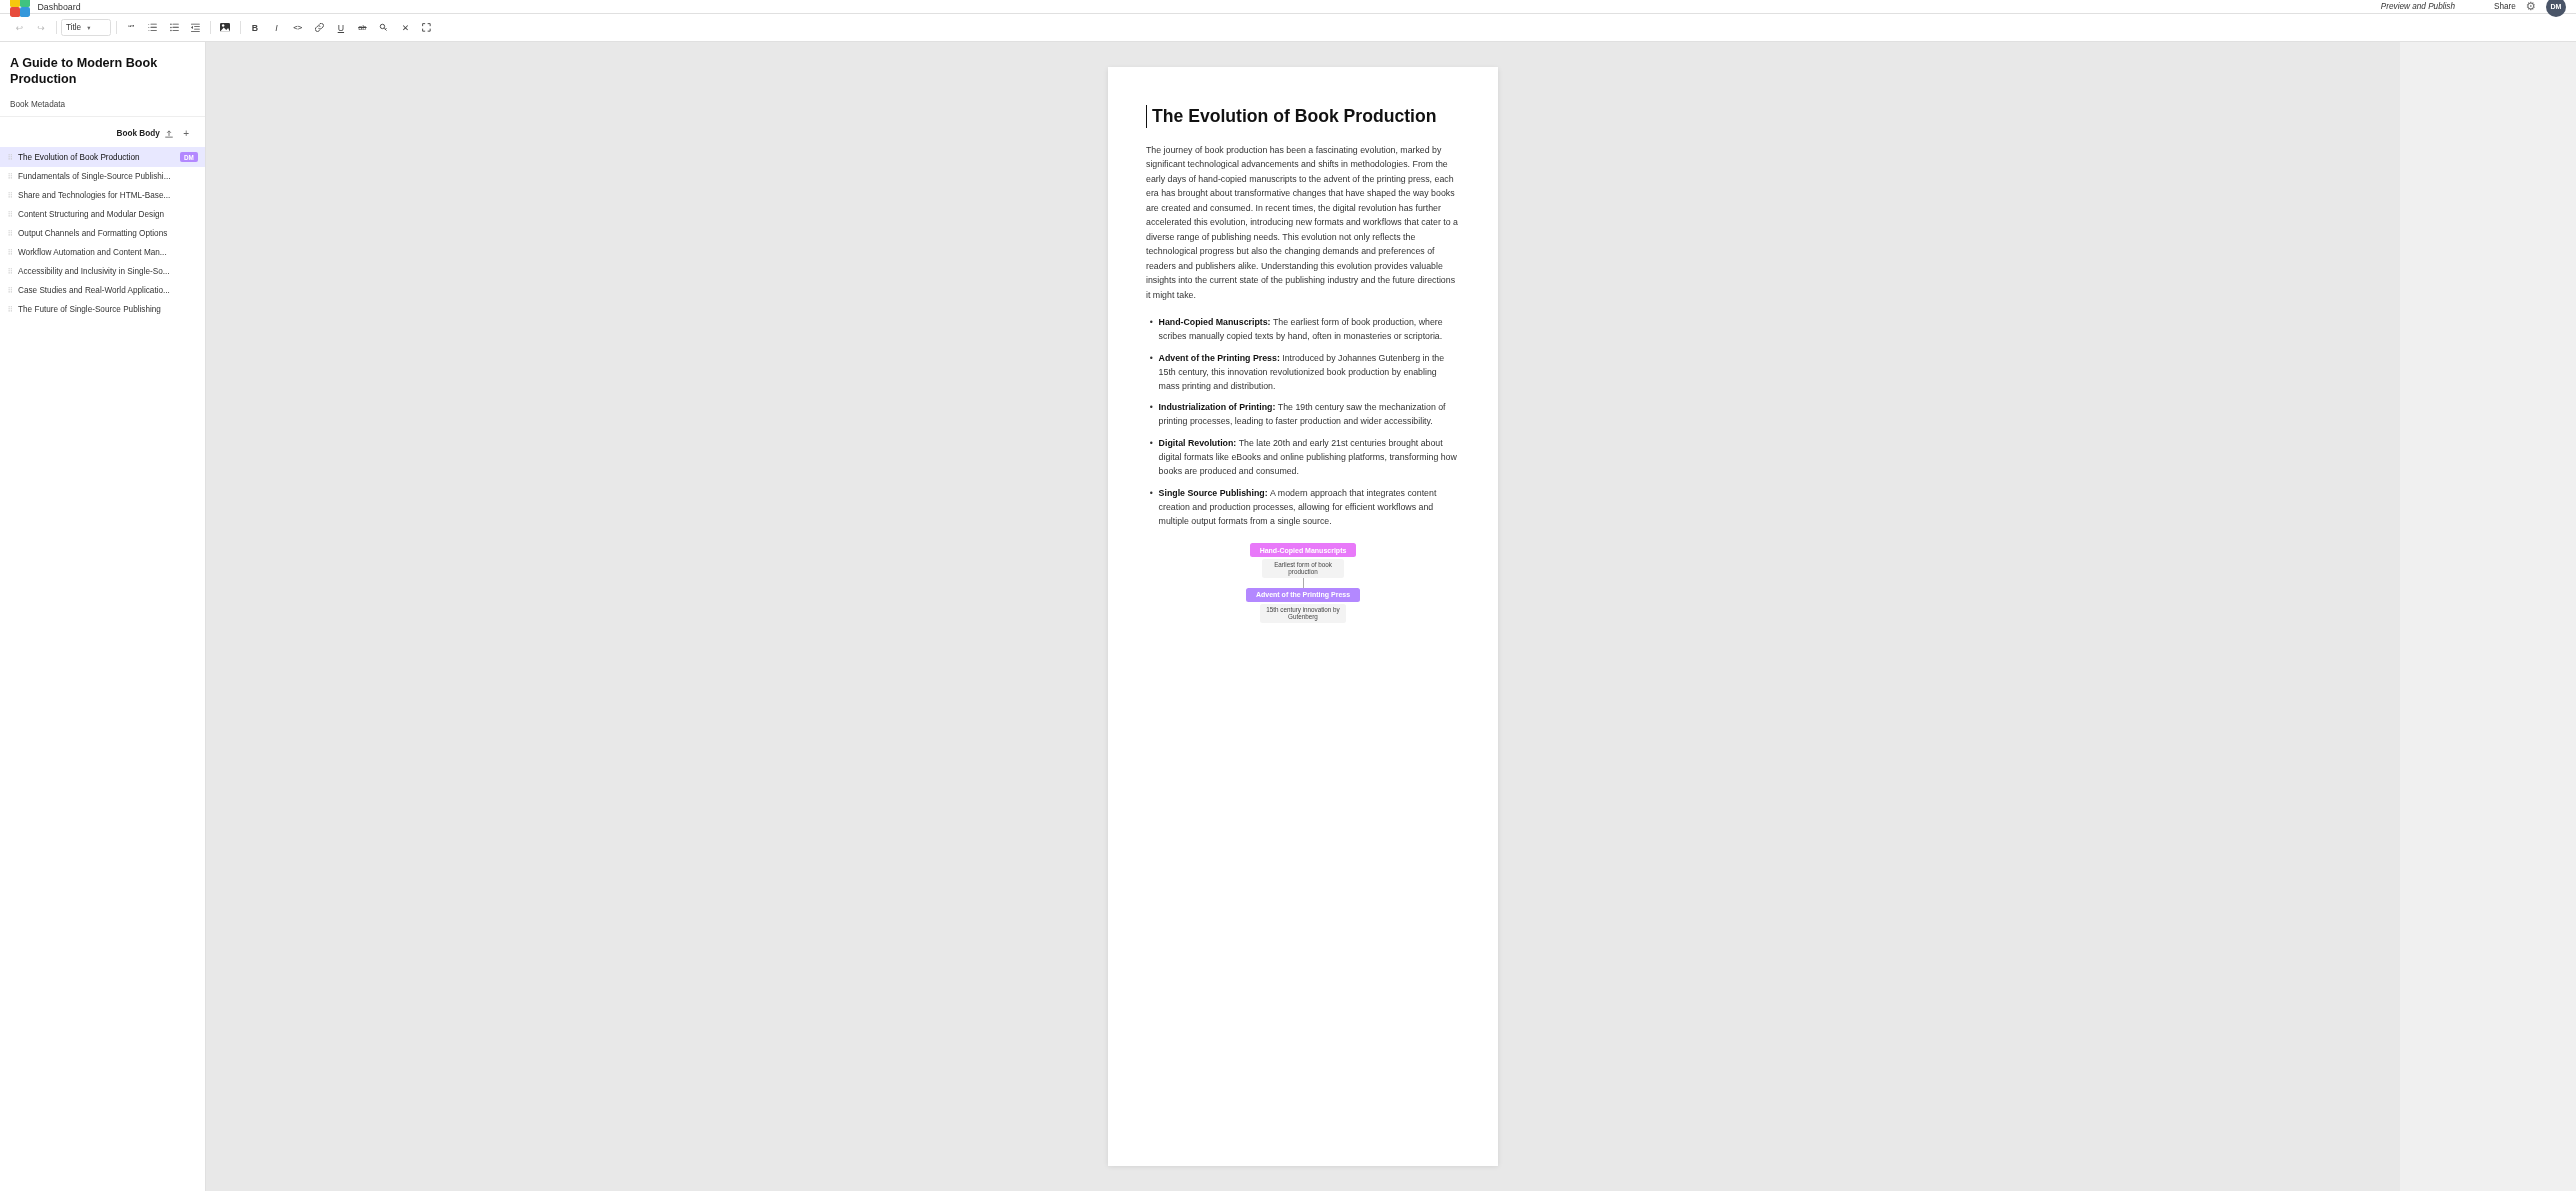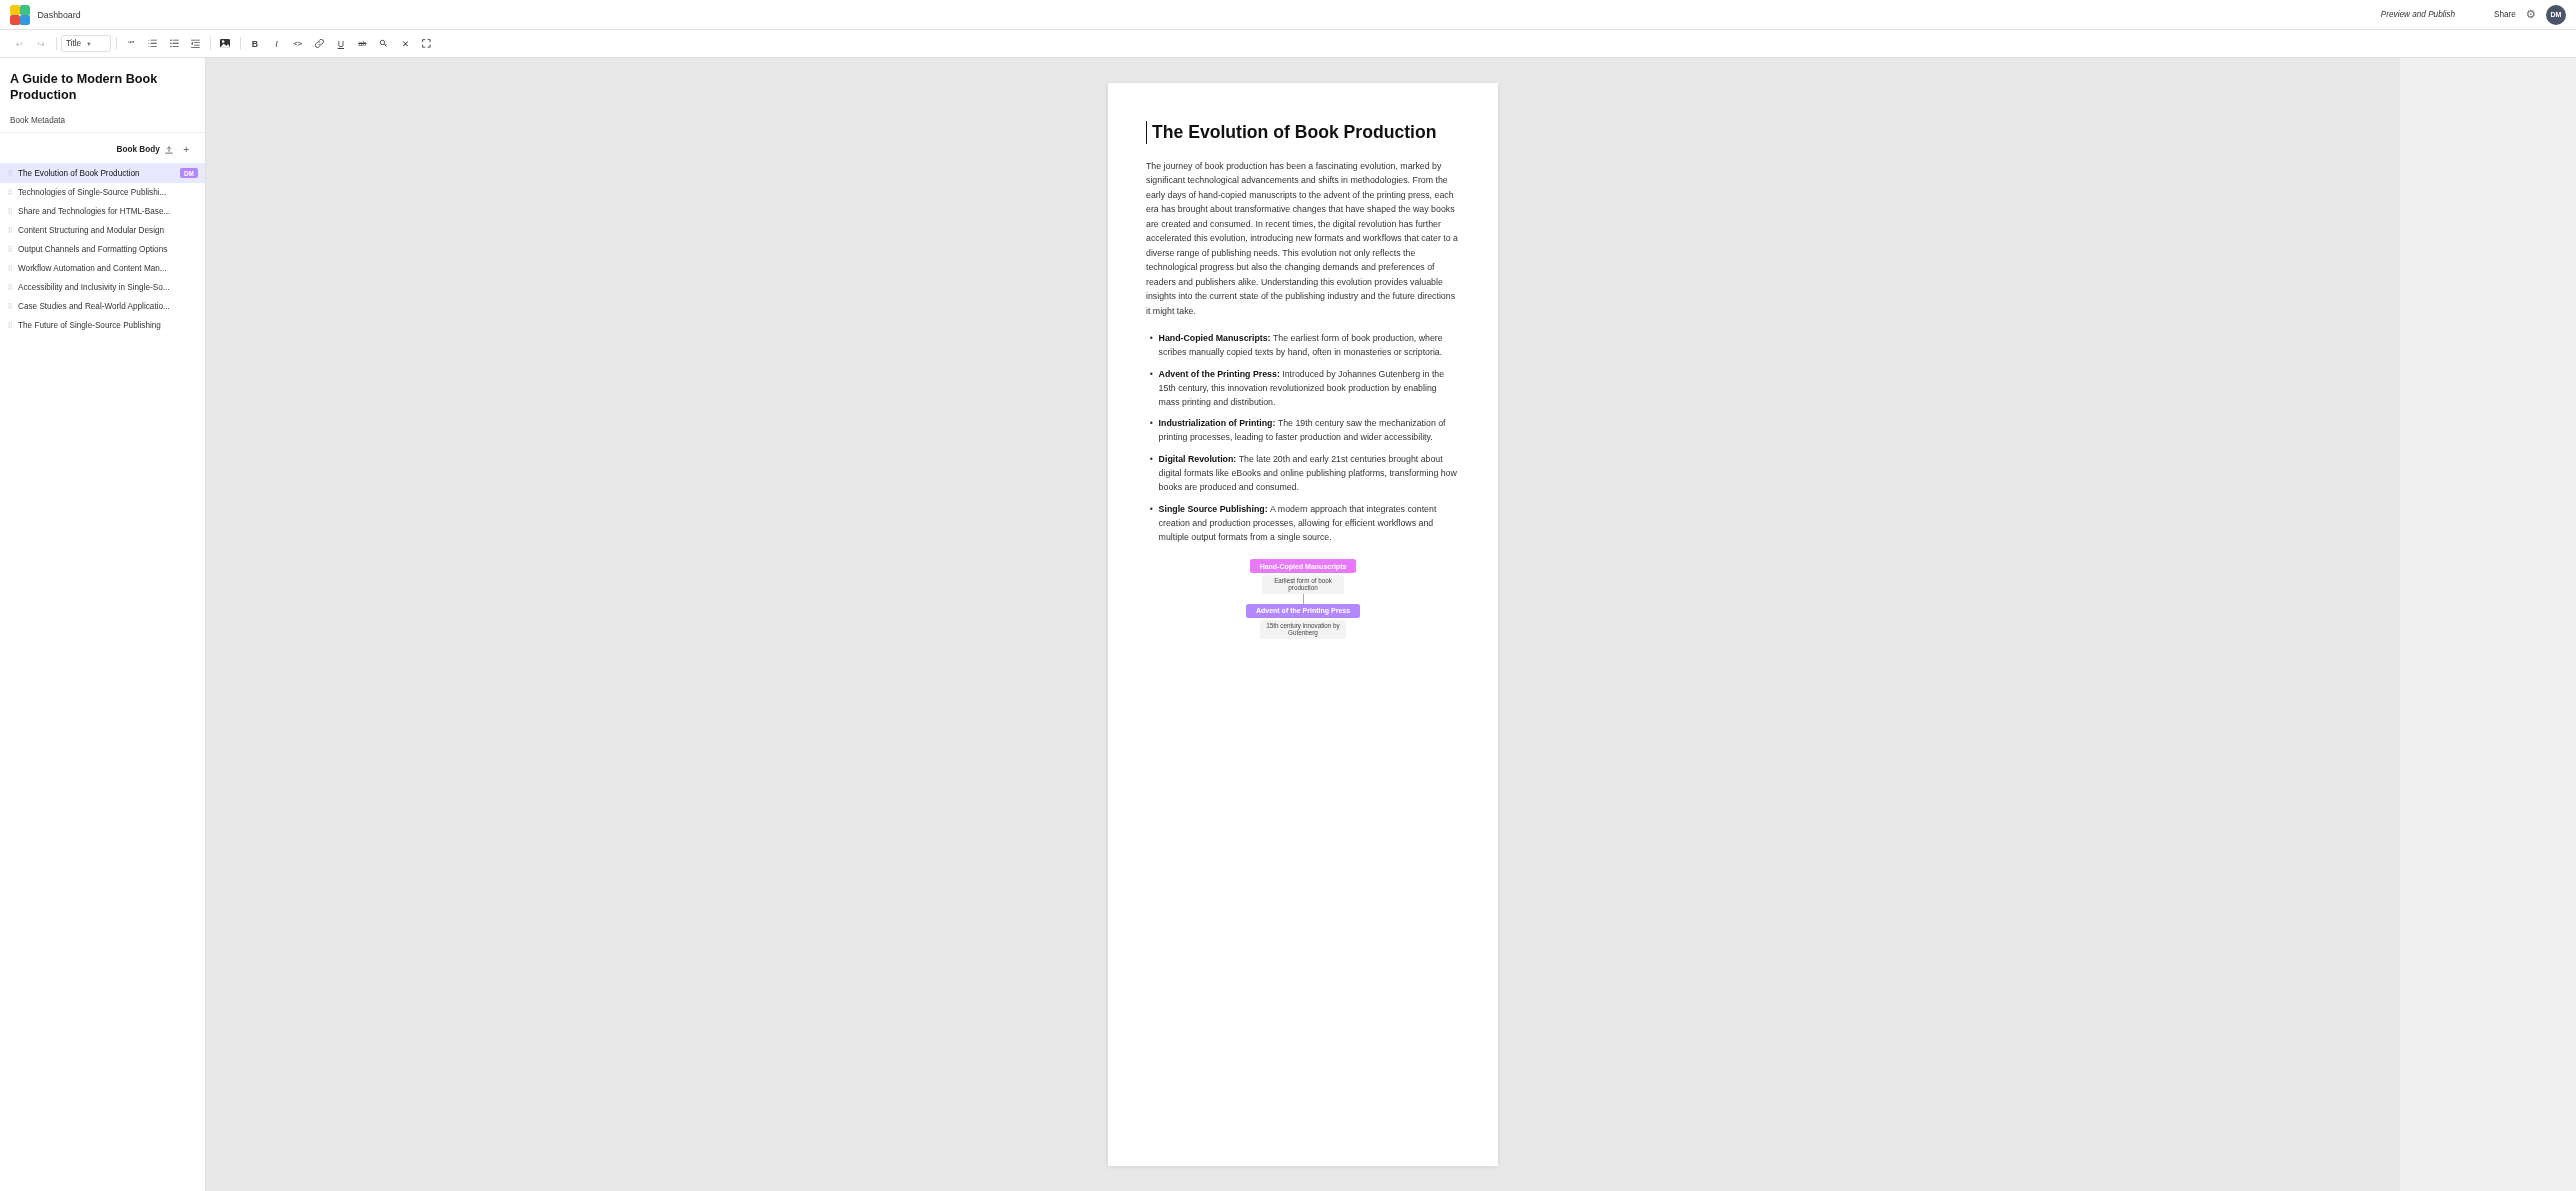--- a/index.html
+++ b/index.html
@@ -1,20 +1,20 @@
 <!DOCTYPE html>
 <html style="font-size:10px"><head>
   <meta charset="utf-8">
   <style>
     * { box-sizing: border-box; margin: 0; padding: 0; }
     body { font-family: -apple-system, BlinkMacSystemFont, 'Segoe UI', sans-serif; font-size: 8.8px; background: #f0f0f0; height: 100vh; overflow: hidden; display: flex; flex-direction: column; }
 
     
     .top-nav {
-      height: 30px;
+      height: 14px;
       background: #fff;
       border-bottom: 0.6px solid #e0e0e0;
       display: flex;
       align-items: center;
       padding: 0 10px;
       gap: 7.5px;
       flex-shrink: 0;
       z-index: 10;
     }
     .top-nav .logo {
@@ -450,21 +450,21 @@
     </div>
 
     <div id="chapters-list">
         <div class="sidebar-item active">
           <span class="drag-handle">⠿</span>
           <span class="item-text">The Evolution of Book Production</span>
           <span class="dm-badge">DM</span>
         </div>
         <div class="sidebar-item">
           <span class="drag-handle">⠿</span>
-          <span class="item-text">Technologies of Single-Source Publishi...</span>
+          <span class="item-text">Fundamentals of Single-Source Publishi...</span>
         </div>
         <div class="sidebar-item">
           <span class="drag-handle">⠿</span>
           <span class="item-text">Share and Technologies for HTML-Base...</span>
         </div>
         <div class="sidebar-item">
           <span class="drag-handle">⠿</span>
           <span class="item-text">Content Structuring and Modular Design</span>
         </div>
         <div class="sidebar-item">

